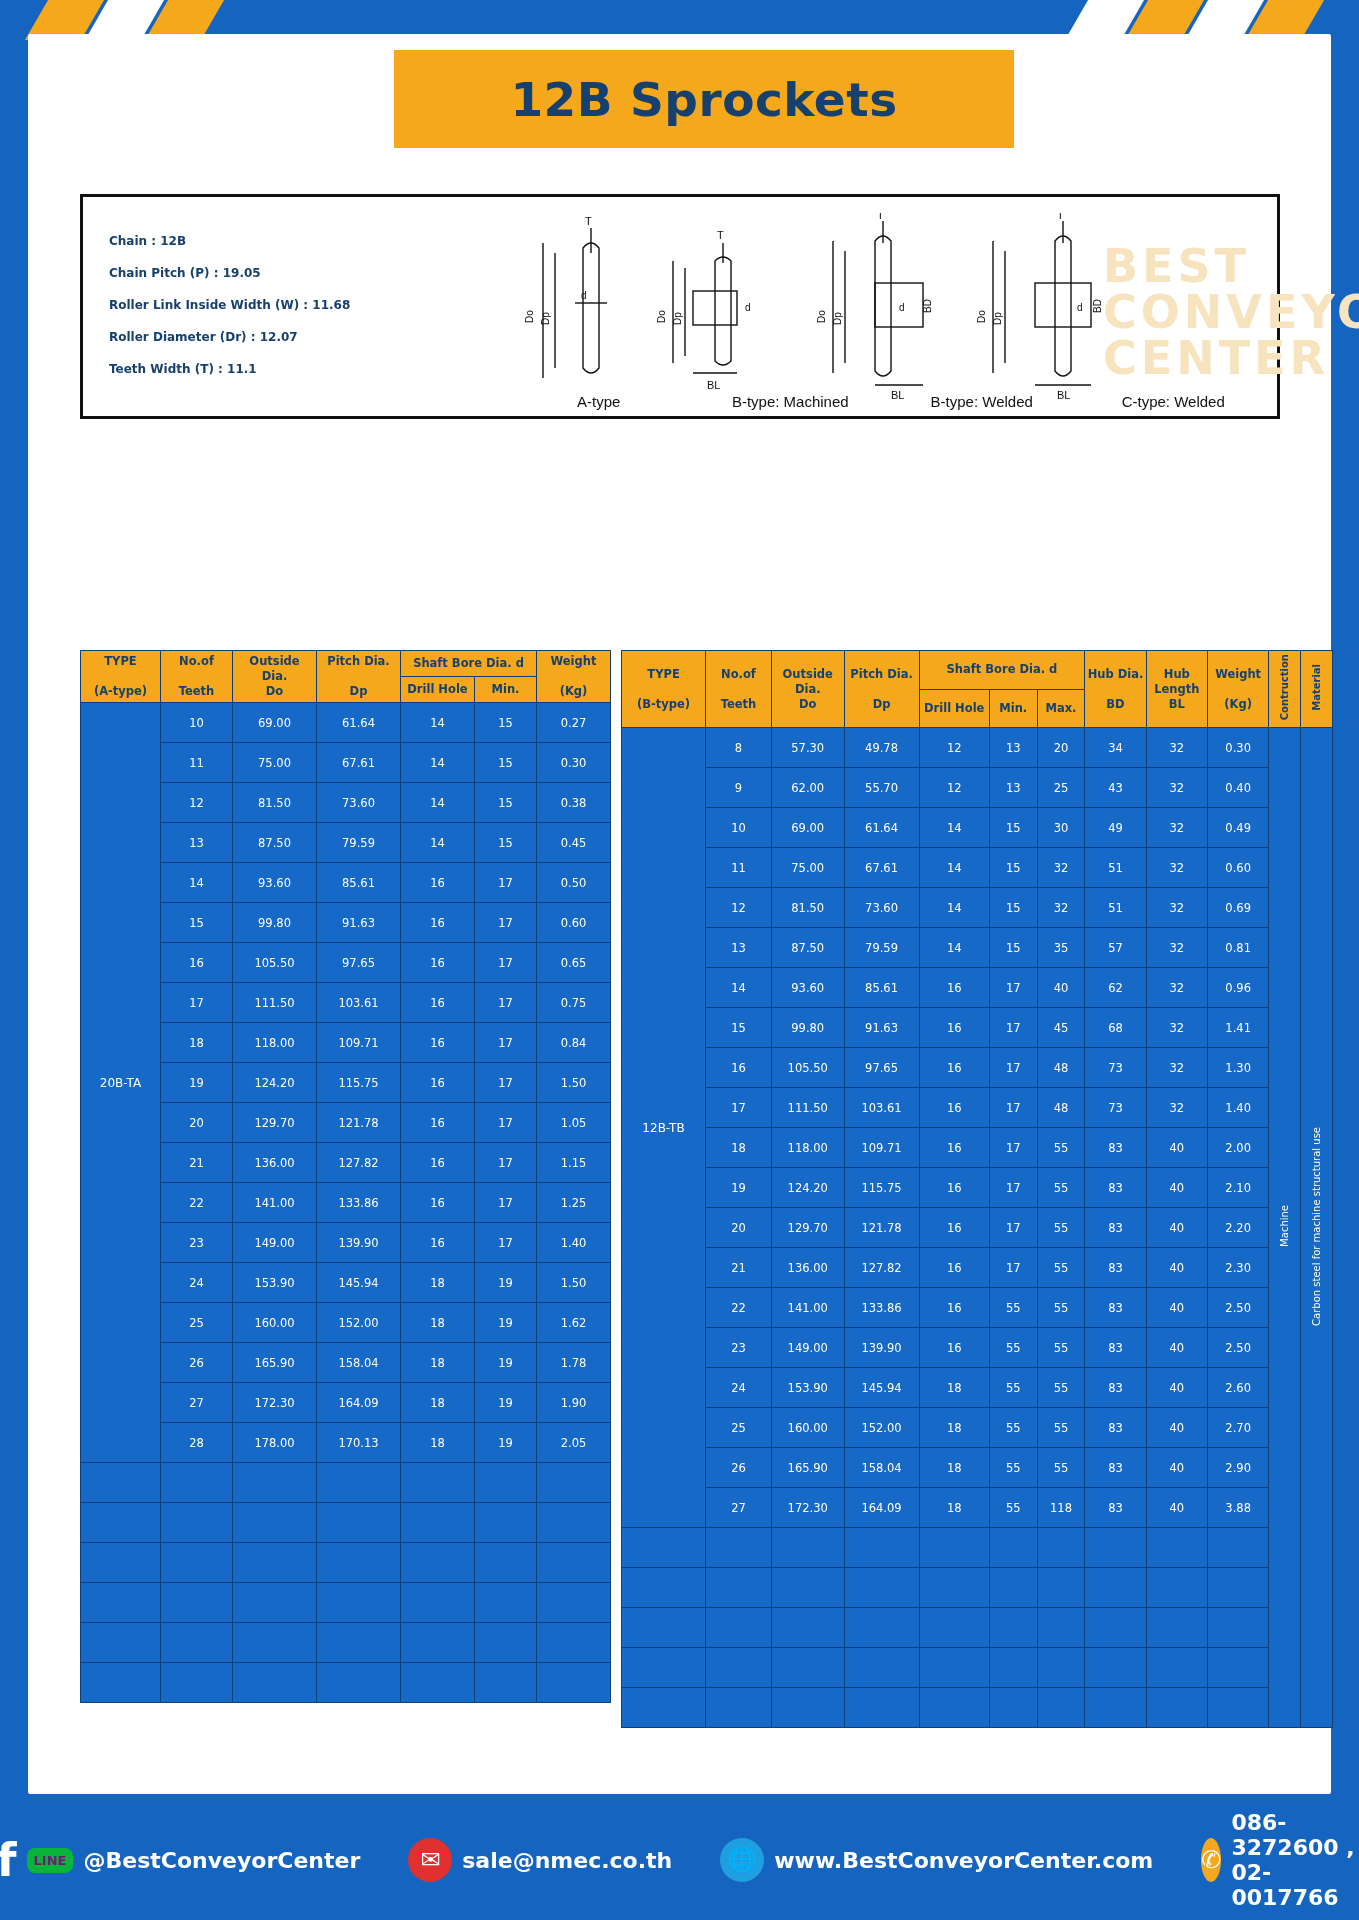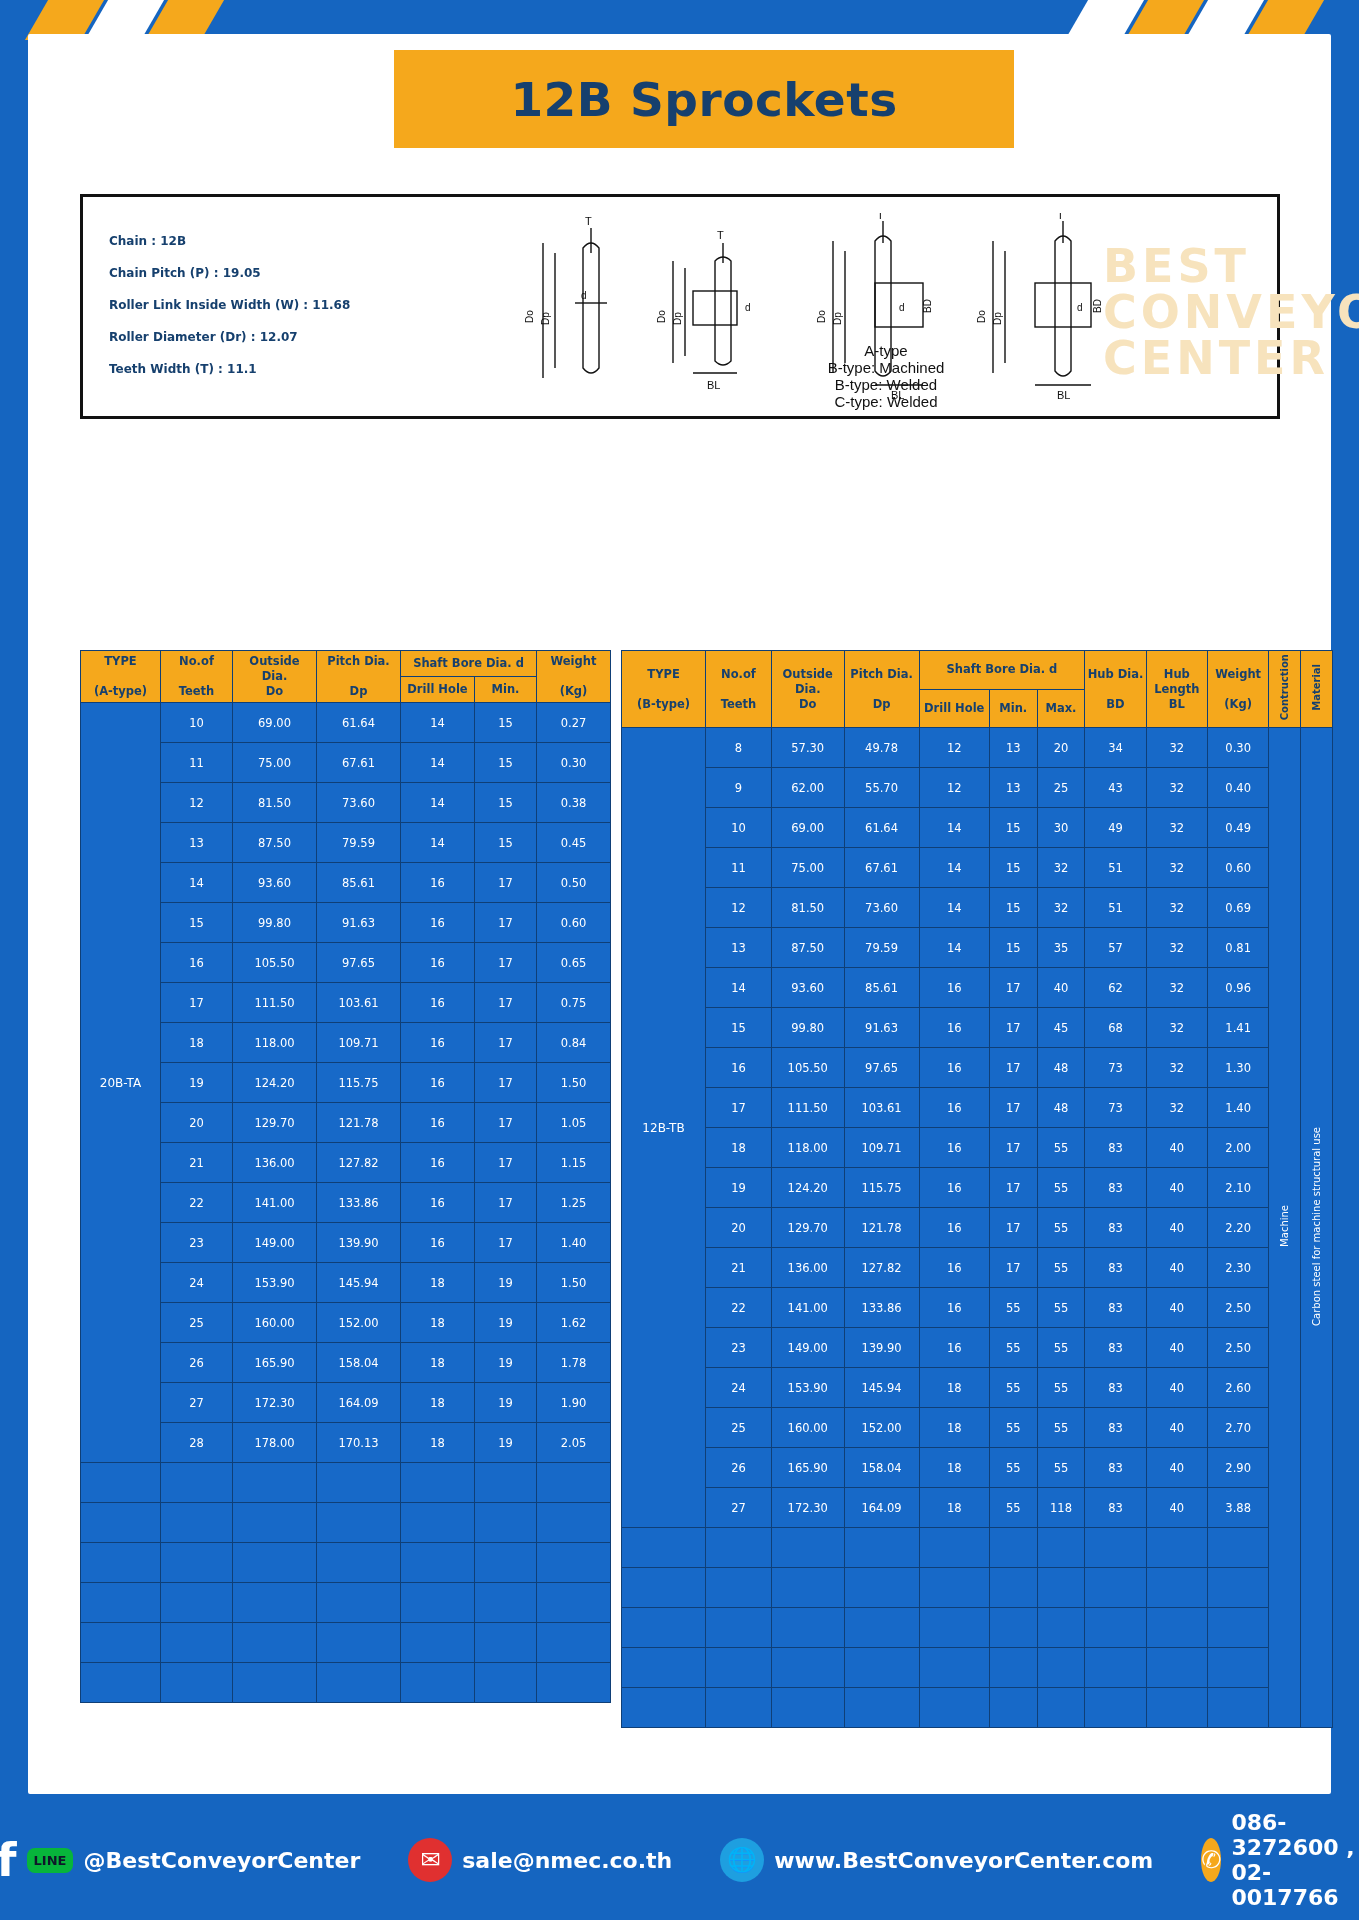--- a/index.html
+++ b/index.html
@@ -45,21 +45,21 @@
   .spec-list {
     position:absolute; left:26px; top:28px; color:#16406e;
     font-size:12px; font-weight:bold; line-height:32px;
     font-family:"DejaVu Sans", sans-serif;
   }
   .diagram-area {
     position:absolute; left:420px; top:6px; right:8px; bottom:0;
   }
   .dia-labels {
     position:absolute; left:420px; bottom:6px; right:8px;
-    display:flex; font-size:15px; color:#111;flex-direction:column;
+    display:flex; font-size:15px; color:#111;
   }
   .dia-labels span { flex:1; text-align:center; }
   .watermark {
     position:absolute; left:600px; top:40px;
     font-size:46px; font-weight:bold; color:#f7e3bd;
     letter-spacing:4px; line-height:46px; pointer-events:none;
     font-family:"DejaVu Sans", sans-serif;
   }
   
   .tables { position:absolute; left:52px; top:616px; width:1253px; }
@@ -101,21 +101,21 @@
   .footer {
     position:absolute; left:0; bottom:0; width:100%; height:120px;
     background:#1565c0;
     display:flex; align-items:center; justify-content:center;
     gap:10px;
   }
   .f-item { display:flex; align-items:center; gap:10px; color:#fff; font-size:22px; font-weight:bold; font-family:"DejaVu Sans", sans-serif;}
   .divider { width:4px; height:48px; background:#f5a81c; margin:0 14px; }
   .circ { width:44px; height:44px; border-radius:50%; display:flex; align-items:center; justify-content:center; font-size:24px; }
   .fb { color:#fff; font-size:46px; line-height:44px; font-weight:bold; font-family:"DejaVu Sans", sans-serif;}
-  .line-badge { background:#07b53b; color:#0f172a; font-size:13px; font-weight:bold; border-radius:8px; padding:5px 7px; }
+  .line-badge { background:#07b53b; color:#701a75; font-size:13px; font-weight:bold; border-radius:8px; padding:5px 7px; }
   .mail { background:#e03030; }
   .globe { background:#1e9fe0; }
   .phone { background:#f5a81c; }
 </style>
 </head>
 <body>
 
 <div class="page-bg"></div>
 
 <div class="chev-top">

